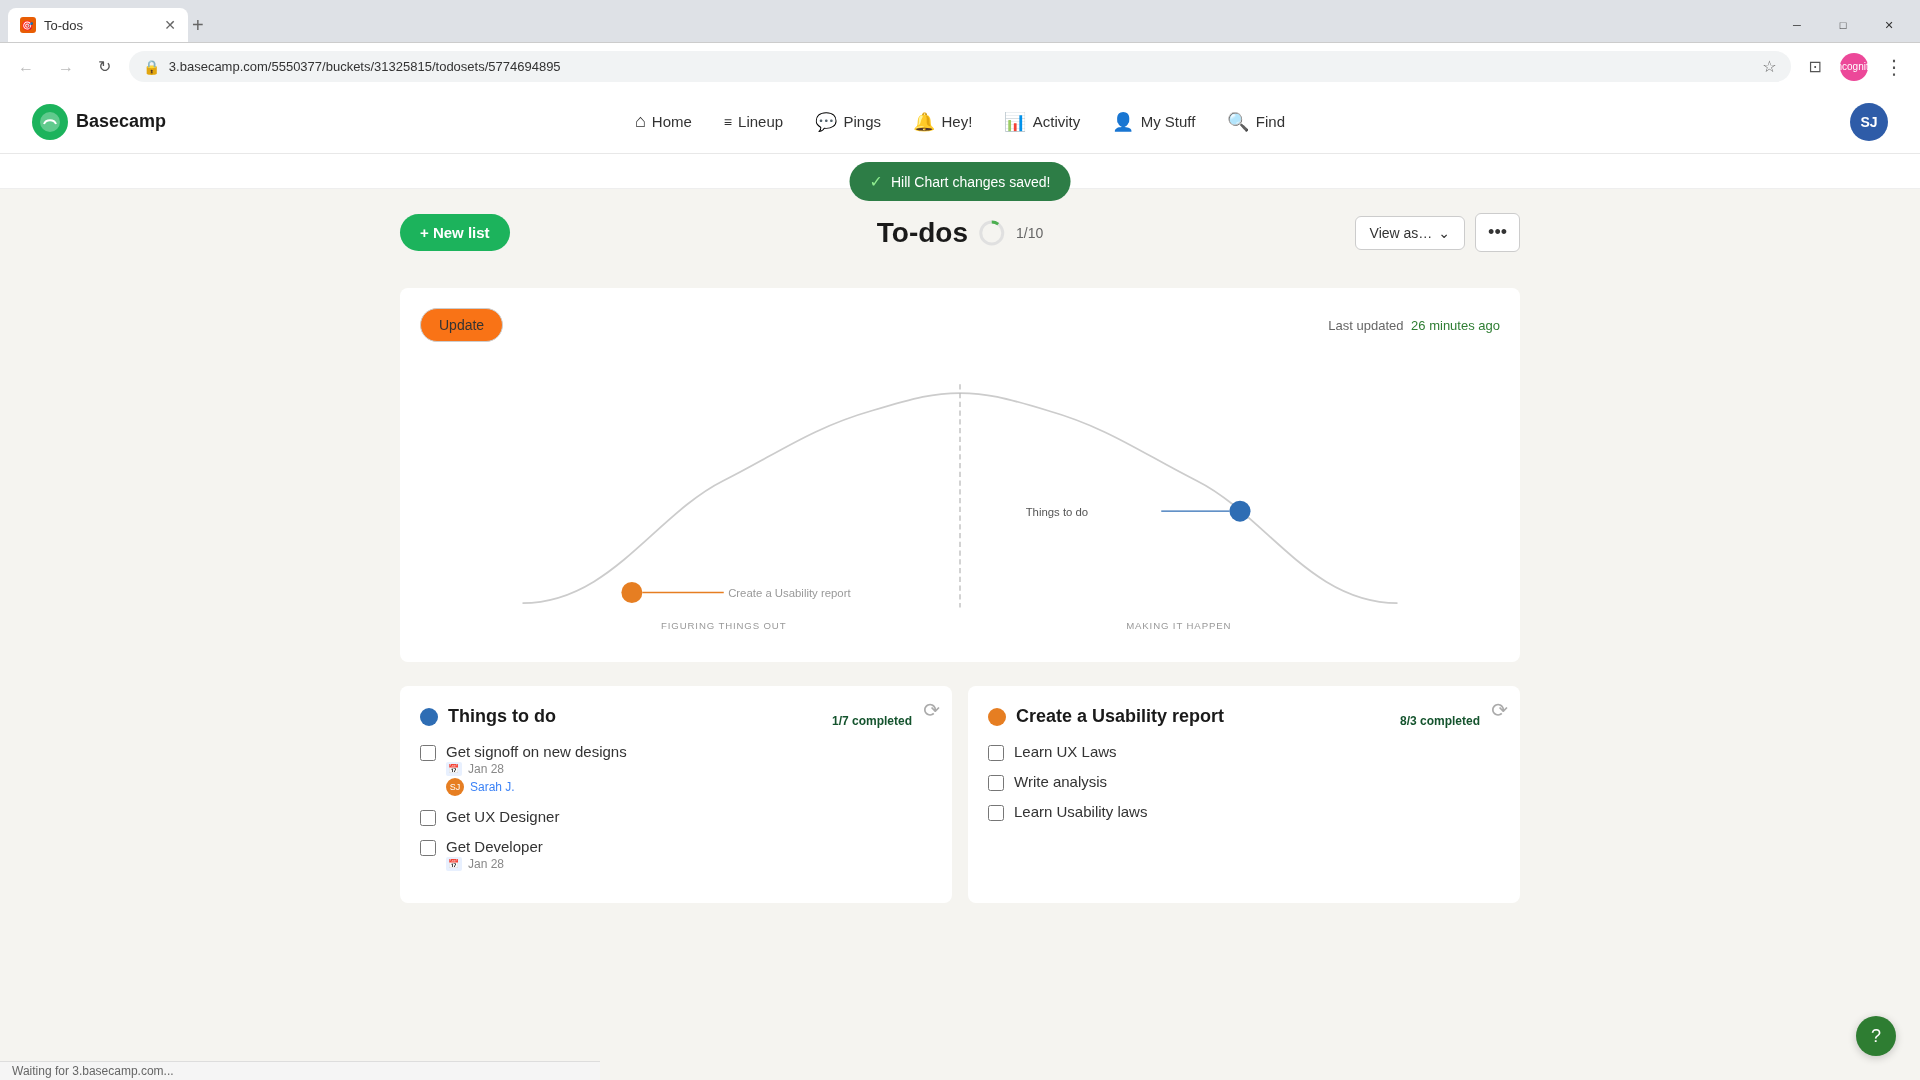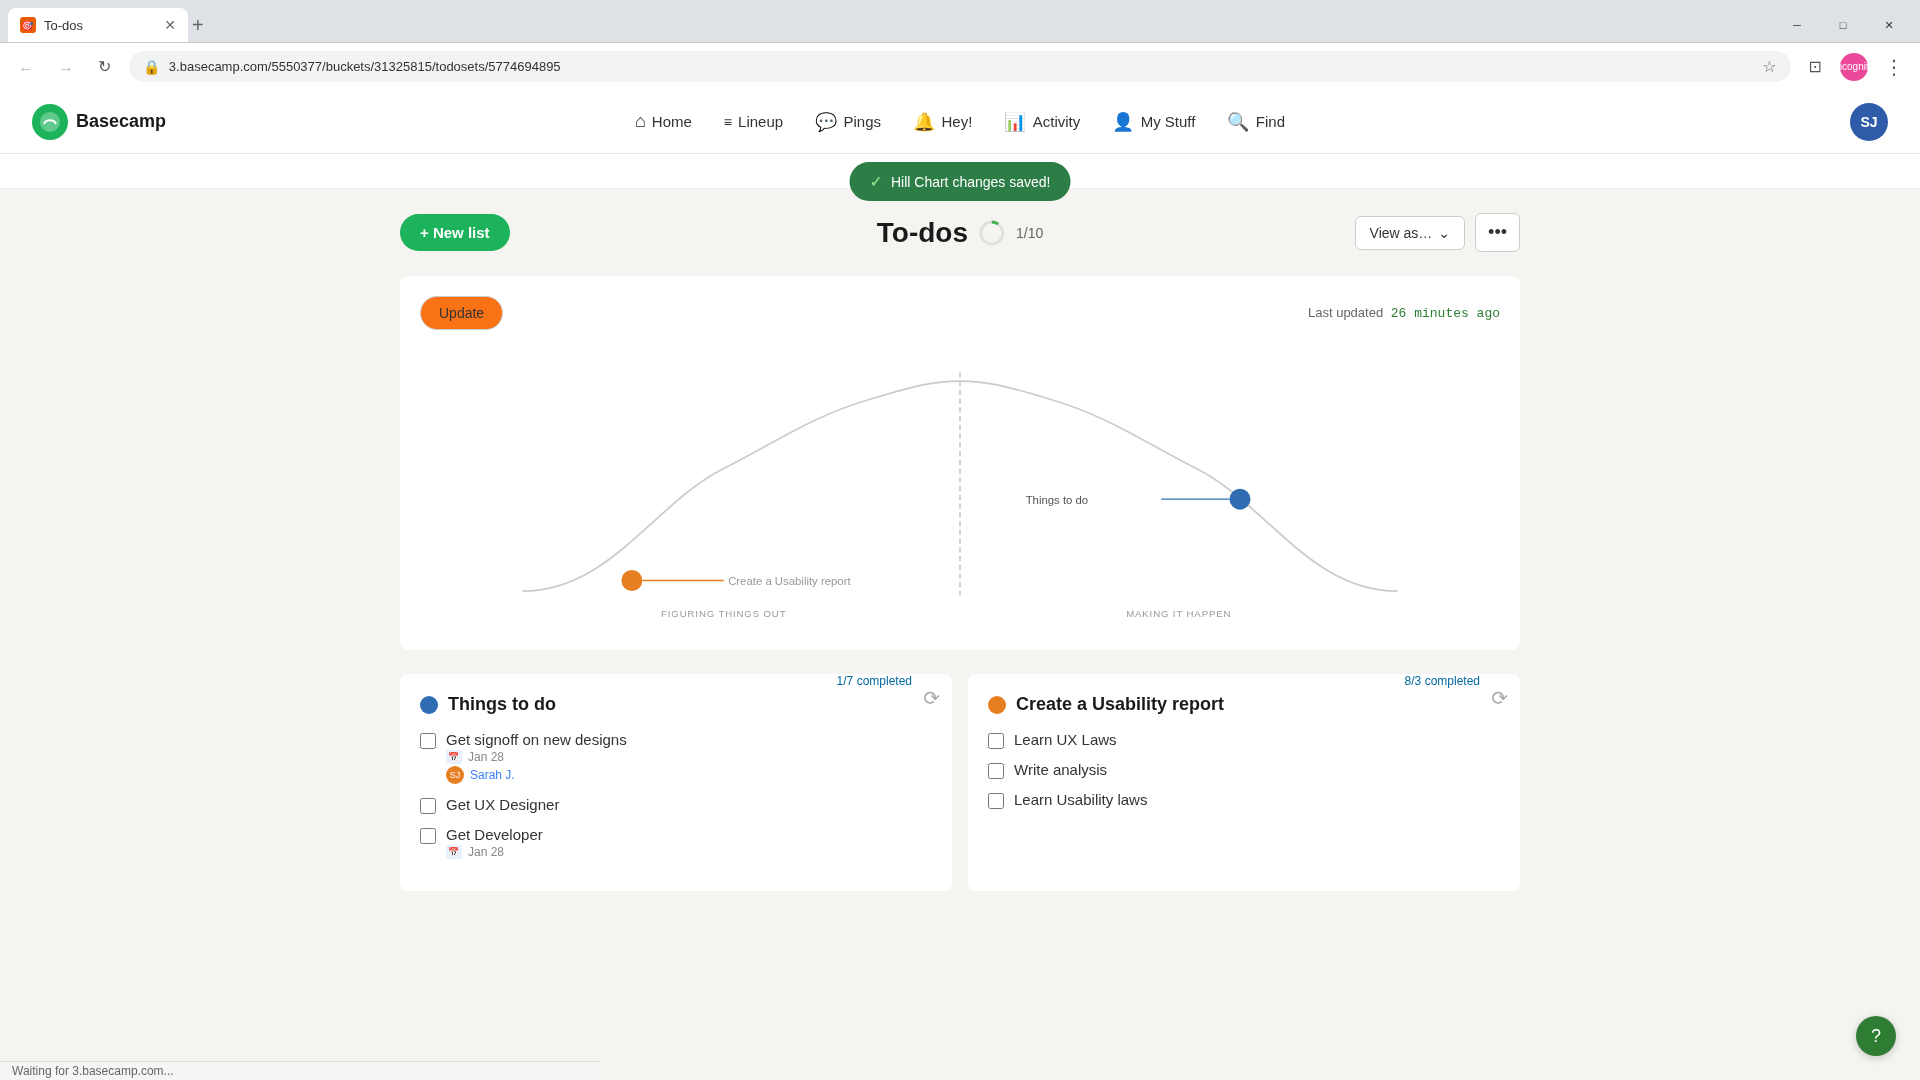--- a/index.html
+++ b/index.html
@@ -45,42 +45,42 @@
     
     .page-wrapper { background: #f5f4f0; min-height: calc(1080px - 154px); display: flex; flex-direction: column; }
 
     
     .breadcrumb-bar { background: #fff; padding: 8px 0; text-align: center; border-bottom: 1px solid #eee; }
     .breadcrumb-link { color: #2e7d32; font-size: 14px; text-decoration: none; display: inline-flex; align-items: center; gap: 6px; }
     .bc-icon { font-size: 12px; color: #666; }
 
     
     .main-content { max-width: 1200px; margin: 0 auto; width: 100%; padding: 24px 40px; }
-    .page-header { display: flex; align-items: center; margin-bottom: 24px; position: relative; }
+    .page-header { display: flex; align-items: center; margin-bottom: 36px; position: relative; }
     .new-list-btn { background: #1cb35c; color: white; border: none; border-radius: 24px; padding: 10px 20px; font-size: 15px; font-weight: 600; cursor: pointer; display: flex; align-items: center; gap: 6px; }
     .page-title-area { position: absolute; left: 50%; transform: translateX(-50%); display: flex; align-items: center; gap: 10px; }
     .page-title { font-size: 28px; font-weight: 800; color: #1a1a1a; }
     .progress-count { font-size: 14px; color: #666; }
     .header-actions { margin-left: auto; display: flex; align-items: center; gap: 10px; }
     .view-as-btn { background: white; border: 1px solid #ccc; border-radius: 6px; padding: 8px 14px; font-size: 14px; color: #333; cursor: pointer; display: flex; align-items: center; gap: 6px; }
     .more-btn { background: white; border: 1px solid #ccc; border-radius: 6px; padding: 8px 12px; font-size: 18px; color: #333; cursor: pointer; }
 
     
     .hill-chart-container { background: white; border-radius: 8px; margin-bottom: 24px; padding: 20px; }
     .hill-chart-header { display: flex; justify-content: space-between; align-items: center; margin-bottom: 16px; }
     .update-btn { background: #f97316; border: 1px solid #ccc; border-radius: 20px; padding: 8px 18px; font-size: 14px; color: #333; cursor: pointer; }
     .last-updated { font-size: 13px; color: #666; }
-    .last-updated a { color: #2e7d32; text-decoration: none; font-family: Liberation Mono, monospace; }
+    .last-updated a { color: #2e7d32; text-decoration: none; }
     .hill-chart-svg { width: 100%; }
 
     
     .todo-lists { display: grid; grid-template-columns: 1fr 1fr; gap: 16px; }
     .todo-list-card { background: white; border-radius: 8px; padding: 20px; position: relative; }
     .card-header { display: flex; align-items: center; gap: 10px; margin-bottom: 16px; }
-    .card-progress { position: absolute; top: 0; right: 40px; font-size: 12px; color: #0369a1; }
+    .card-progress { position: absolute; top: 28px; right: 40px; font-size: 12px; color: #14532d; font-weight: bold; }
     .card-menu { position: absolute; top: 12px; right: 12px; color: #aaa; cursor: pointer; font-size: 20px; }
     .card-dot { width: 18px; height: 18px; border-radius: 50%; flex-shrink: 0; }
     .card-title { font-size: 18px; font-weight: 700; color: #1a1a1a; }
     .todo-item { display: flex; align-items: flex-start; gap: 10px; margin-bottom: 12px; }
     .todo-checkbox { width: 16px; height: 16px; border: 2px solid #ccc; border-radius: 3px; flex-shrink: 0; margin-top: 2px; cursor: pointer; background: white; }
     .todo-text { font-size: 15px; color: #333; }
     .todo-meta { display: flex; align-items: center; gap: 6px; margin-top: 2px; }
     .meta-date { font-size: 12px; color: #888; }
     .meta-avatar { width: 18px; height: 18px; border-radius: 50%; background: #e67e22; display: flex; align-items: center; justify-content: center; color: white; font-size: 9px; }
     .meta-name { font-size: 12px; color: #3b82f6; }

